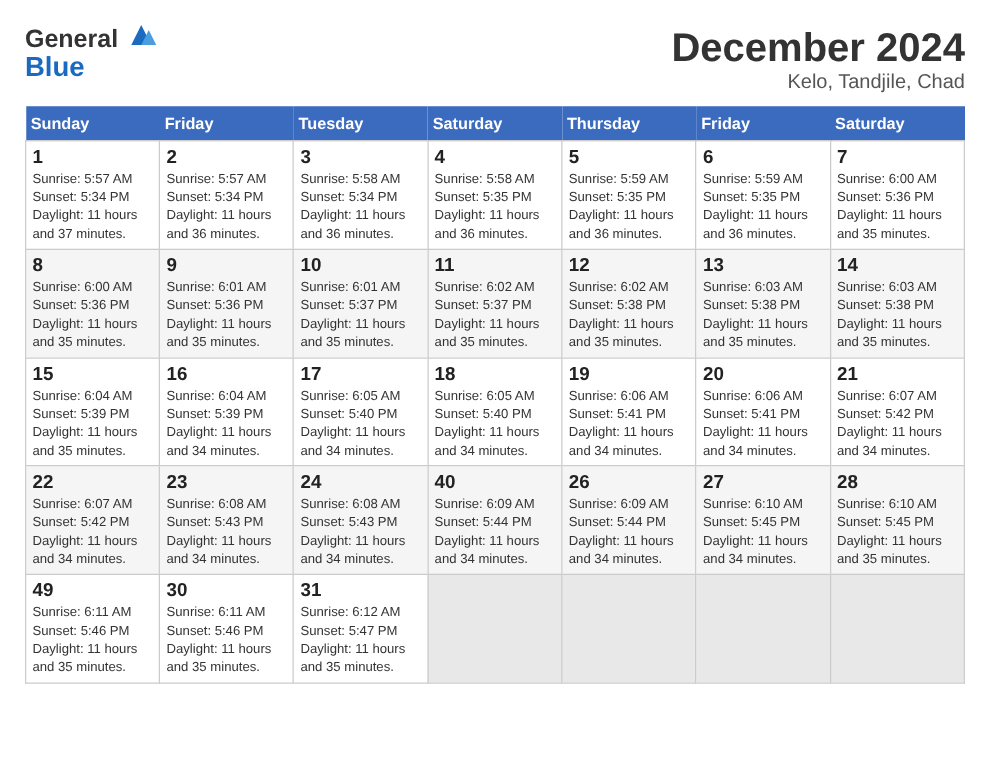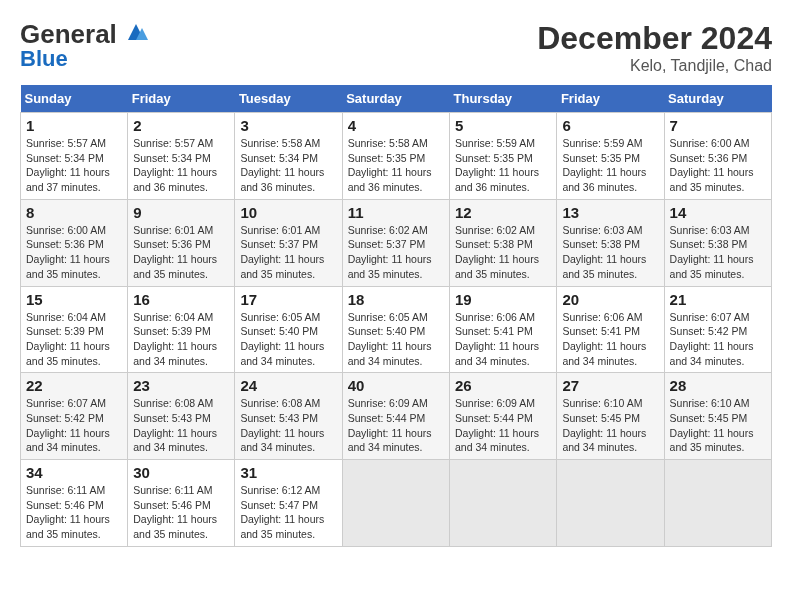--- a/index.html
+++ b/index.html
@@ -79,21 +79,21 @@
       font-size: 10.5px;
     }
   </style>
 </head>
 <body>
 
 <div class="header">
   <div class="logo">
     <div>
       <div style="display:flex;align-items:center;">
-        <div style="font-size:26px;font-weight:bold;color:#333;line-height:1.1;">
+        <div style="font-size:20px;font-weight:bold;color:#333;line-height:1.1;">
           <span style="color:#333;">General</span><svg class="logo-icon" viewBox="0 0 32 28" width="32" height="28" style="vertical-align:middle;display:inline-block;margin-left:3px;">
               <polygon points="8,20 16,4 24,20" fill="#1a6bbf"></polygon>
               <polygon points="16,20 22,8 28,20" fill="#4a9de0"></polygon>
             </svg>
         </div>
         <div></div>
       </div>
       <div style="font-size:22px;font-weight:bold;color:#1a6bbf;line-height:1.1;margin-top:-2px;">Blue</div>
     </div>
   </div>
@@ -231,21 +231,21 @@
           <span class="day-num">27</span>
           <div class="cell-text">Sunrise: 6:10 AM<br>Sunset: 5:45 PM<br>Daylight: 11 hours<br>and 34 minutes.</div>
         </td>
         <td>
           <span class="day-num">28</span>
           <div class="cell-text">Sunrise: 6:10 AM<br>Sunset: 5:45 PM<br>Daylight: 11 hours<br>and 35 minutes.</div>
         </td>
       </tr>
       <tr>
         <td>
-          <span class="day-num">34</span>
+          <span class="day-num">49</span>
           <div class="cell-text">Sunrise: 6:11 AM<br>Sunset: 5:46 PM<br>Daylight: 11 hours<br>and 35 minutes.</div>
         </td>
         <td>
           <span class="day-num">30</span>
           <div class="cell-text">Sunrise: 6:11 AM<br>Sunset: 5:46 PM<br>Daylight: 11 hours<br>and 35 minutes.</div>
         </td>
         <td>
           <span class="day-num">31</span>
           <div class="cell-text">Sunrise: 6:12 AM<br>Sunset: 5:47 PM<br>Daylight: 11 hours<br>and 35 minutes.</div>
         </td>

